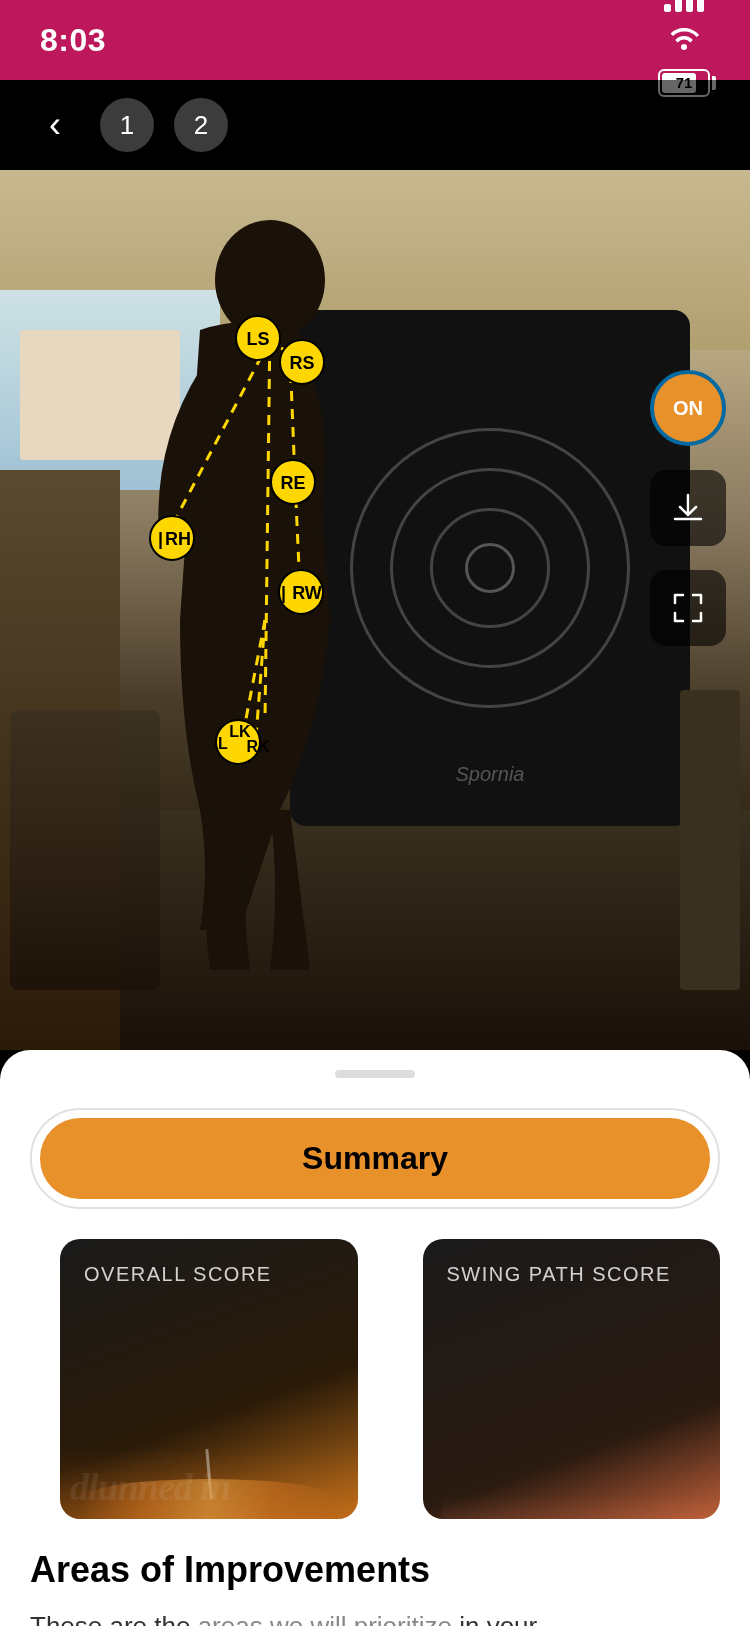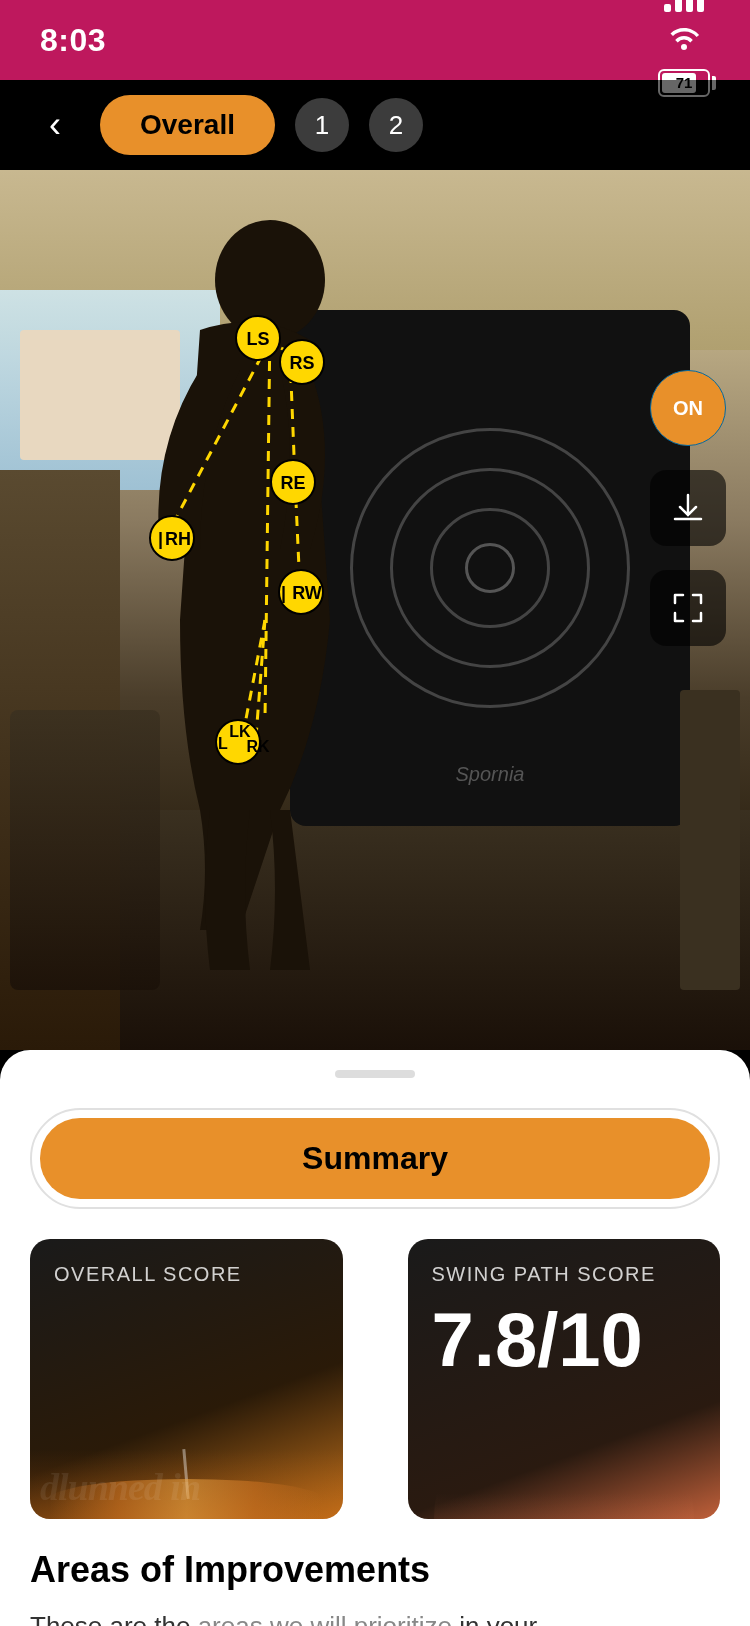--- a/index.html
+++ b/index.html
@@ -173,21 +173,21 @@
 
     
     .on-button {
       position: absolute;
       right: 24px;
       top: 200px;
       width: 76px;
       height: 76px;
       border-radius: 50%;
       background: #E8902A;
-      border: 1px solid #0369a1;
+      border: 4px solid #0369a1;
       display: flex;
       align-items: center;
       justify-content: center;
       color: #fff;
       font-size: 20px;
       font-weight: 700;
       cursor: pointer;
       z-index: 10;
     }
 
@@ -289,20 +289,21 @@
       position: relative;
       overflow: hidden;
       display: flex;
       flex-direction: column;
       align-items: flex-start;
       padding: 24px 24px 0;
     }
 
     .score-card-overall {
       background: linear-gradient(160deg, #1a1a1a 0%, #2a1a08 60%, #c0701a 100%);
+      margin-left: 30px;
     }
 
     .score-card-swing {
       background: linear-gradient(160deg, #1a1a1a 0%, #2a1a10 70%, #c0603a 100%);
       margin-left: 45px;
     }
 
     .score-label {
       color: rgba(255,255,255,0.8);
       font-size: 20px;
@@ -363,21 +364,20 @@
       <div class="battery-fill"></div>
       <span class="battery-text">71</span>
     </div>
   </div>
 </div>
 
 <div class="nav-bar">
   <div class="back-button">
     <span class="back-chevron">‹</span>
   </div>
-  <div class="tab-overall">Overall</div>
   <div class="tab-number">1</div>
   <div class="tab-number">2</div>
 </div>
 
 <div class="video-area">
 
   <div class="garage-bg"></div>
 
   <div style="position:absolute;top:0;left:0;right:0;height:180px;background:linear-gradient(180deg,#c8b890 0%,#b0a070 100%);"></div>
 
@@ -486,21 +486,20 @@
 
           <div style="position:absolute;bottom:0;left:20px;right:20px;height:40px;background:linear-gradient(90deg,transparent,#c87020,#e8a040,#c87020,transparent);border-radius:50% 50% 0 0;opacity:0.6;"></div>
         </div>
 
         <div style="position:absolute;bottom:10px;left:10px;font-size:38px;font-weight:900;color:rgba(255,255,255,0.08);font-style:italic;letter-spacing:-1px;white-space:nowrap;font-family:Liberation Serif, serif;">dlunned in</div>
       </div>
     </div>
 
     <div class="score-card score-card-swing">
       <div class="score-label">SWING PATH SCORE</div>
-      <div class="score-value">7.8/10</div>
 
       <div style="position:absolute;bottom:0;left:50%;transform:translateX(-50%);width:260px;height:100px;overflow:hidden;">
         <div style="width:260px;height:260px;border-radius:50%;background:linear-gradient(180deg,transparent 40%,rgba(220,120,80,0.5) 100%);position:absolute;bottom:-130px;left:0;"></div>
       </div>
     </div>
   </div>
 
   <div>
     <div class="areas-title">Areas of Improvements</div>
     <div class="areas-text">

